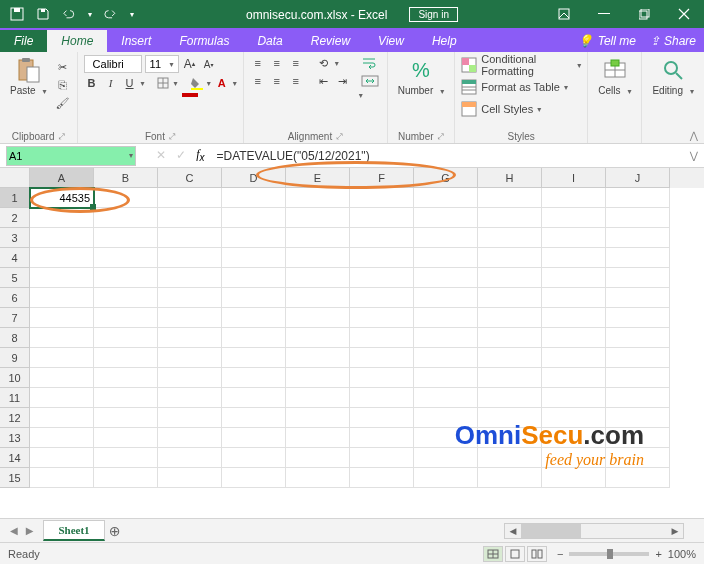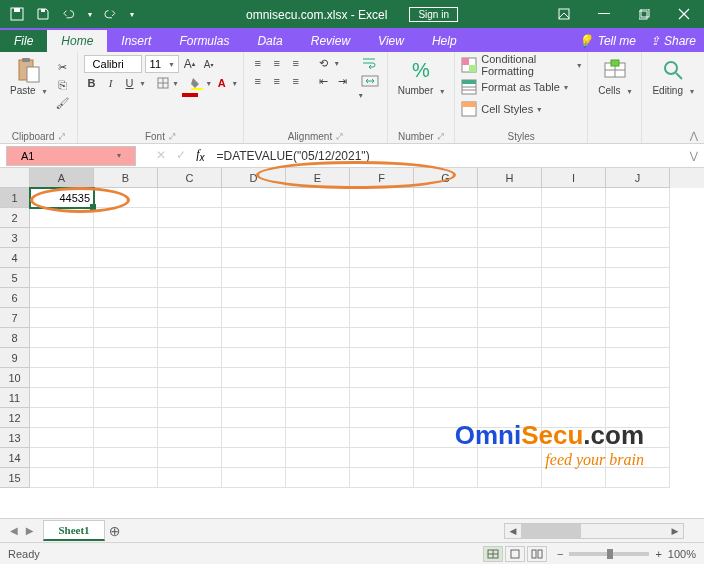--- a/index.html
+++ b/index.html
@@ -38,21 +38,21 @@
 .mini-btn { width: 16px; height: 16px; border: 1px solid transparent; display: flex; align-items: center; justify-content: center; font-size: 11px; color: #444; }
 .mini-btn.b { font-weight: bold; }
 .mini-btn.i { font-style: italic; font-family: 'Times New Roman', serif; }
 .mini-btn.u { text-decoration: underline; }
 .color-swatch { width: 16px; height: 4px; }
 .styles-item { display: flex; align-items: center; gap: 4px; font-size: 11px; color: #444; height: 20px; }
 .ribbon-collapse { position: absolute; right: 6px; bottom: 2px; font-size: 10px; color: #888; }
 
 
 .funcbar { height: 24px; border-bottom: 1px solid #d4d4d4; display: flex; align-items: center; background: #fff; position: relative; }
-.namebox { width: 130px; height: 20px; border: 1px solid #c8c8c8; margin-left: 6px; display: flex; align-items: center; padding: 0 14px; font-size: 11px; justify-content: space-between; background: #fca5a5; }
+.namebox { width: 130px; height: 20px; border: 1px solid #c8c8c8; margin-left: 6px; display: flex; align-items: center; padding: 0 2px; font-size: 11px; justify-content: space-between; background: #86efac; }
 .fb-btns { display: flex; align-items: center; margin-left: 20px; gap: 10px; color: #777; font-size: 12px; }
 .fx { font-style: italic; font-family: 'Times New Roman', serif; font-size: 12px; color: #000000; }
 .formula-input { flex: 1; margin-left: 8px; margin-right: 20px; font-size: 12px; color: #333; padding: 2px 4px; display: flex; align-items: center; position: relative; }
 .fb-expand { position: absolute; right: 6px; color: #888; font-size: 10px; }
 
 
 .ellipse1 { position: absolute; border: 3px solid #e8833a; border-radius: 50%; pointer-events: none; z-index: 50; }
 .ell-formula { width: 200px; height: 28px; left: 256px; top: 161px; }
 .ell-cell { width: 100px; height: 26px; left: 30px; top: 187px; }
 

